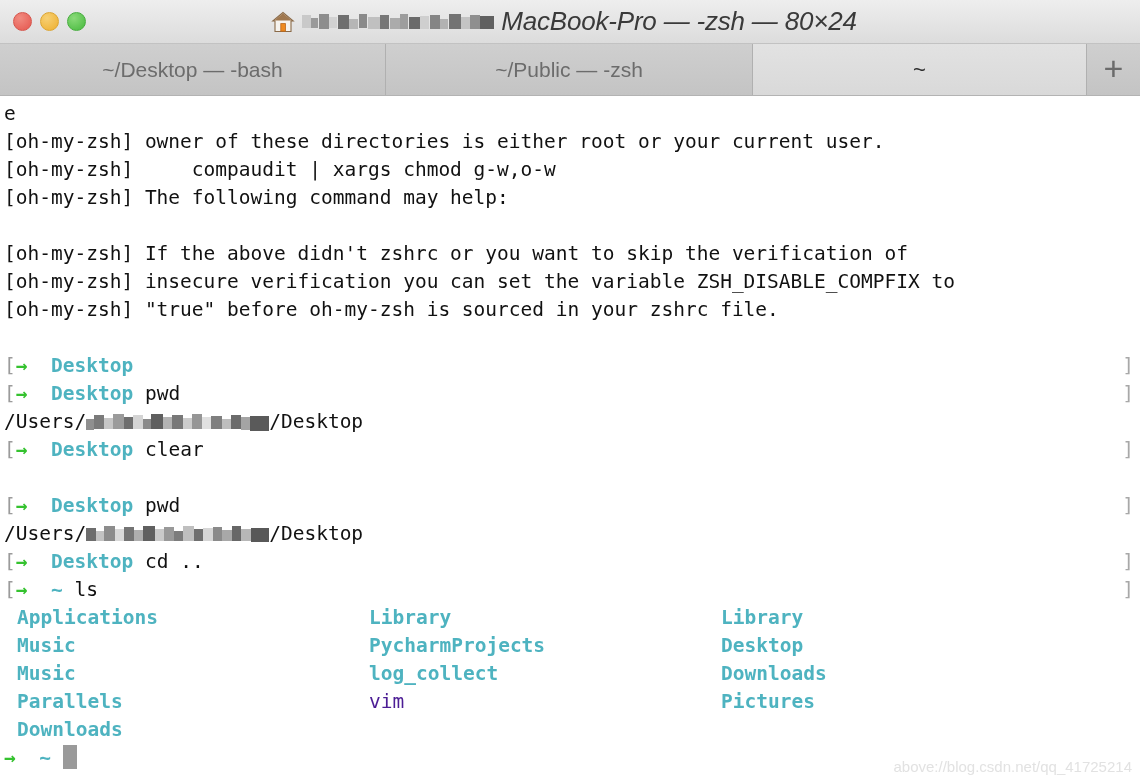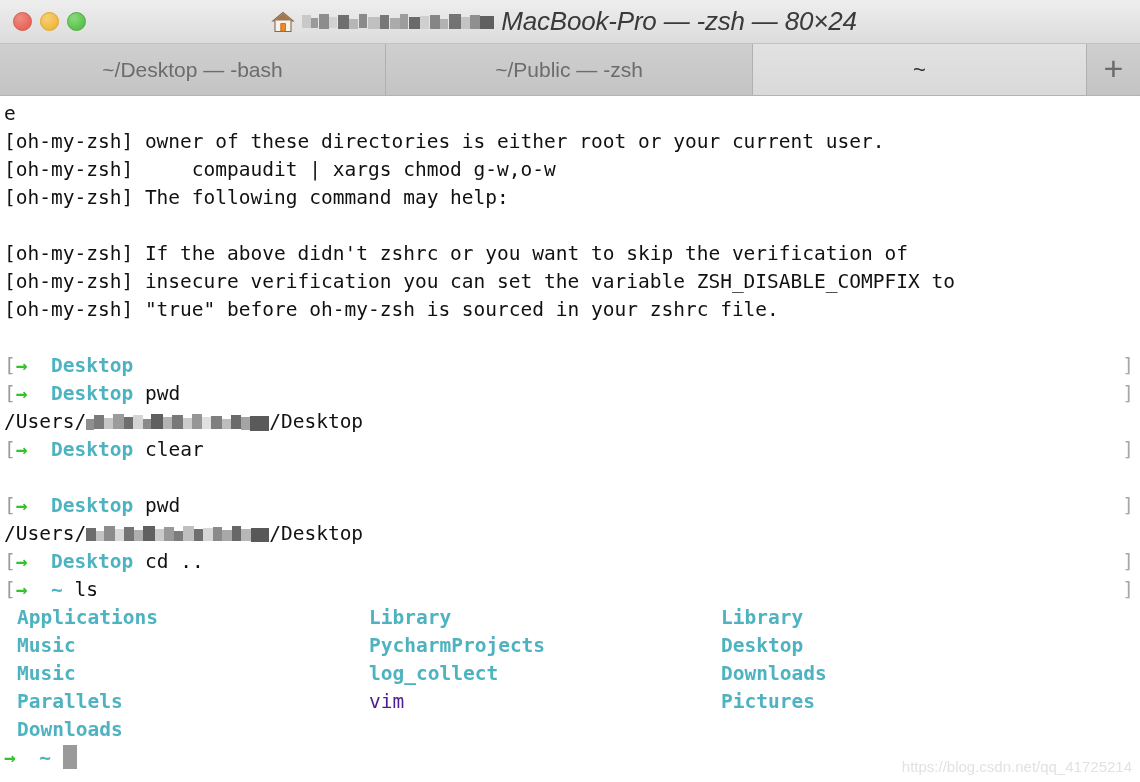--- a/index.html
+++ b/index.html
@@ -327,15 +327,15 @@
       <div class="cell dir">Parallels</div>
       <div class="cell file">vim</div>
 
       <div class="cell dir">Pictures</div>
       <div class="cell dir">Downloads</div>
       <div class="cell file"></div>
     </div>
 
     <div class="line"><span class="arrow">→</span><span>  </span><span class="cyan">~</span><span> </span><span class="cursor"></span></div>
 
-    <div class="watermark">https://blog.csdn.net/qq_41725214</div>
+    <div class="watermark">above://blog.csdn.net/qq_41725214</div>
   </div>
 </div>
 
 </body></html>

